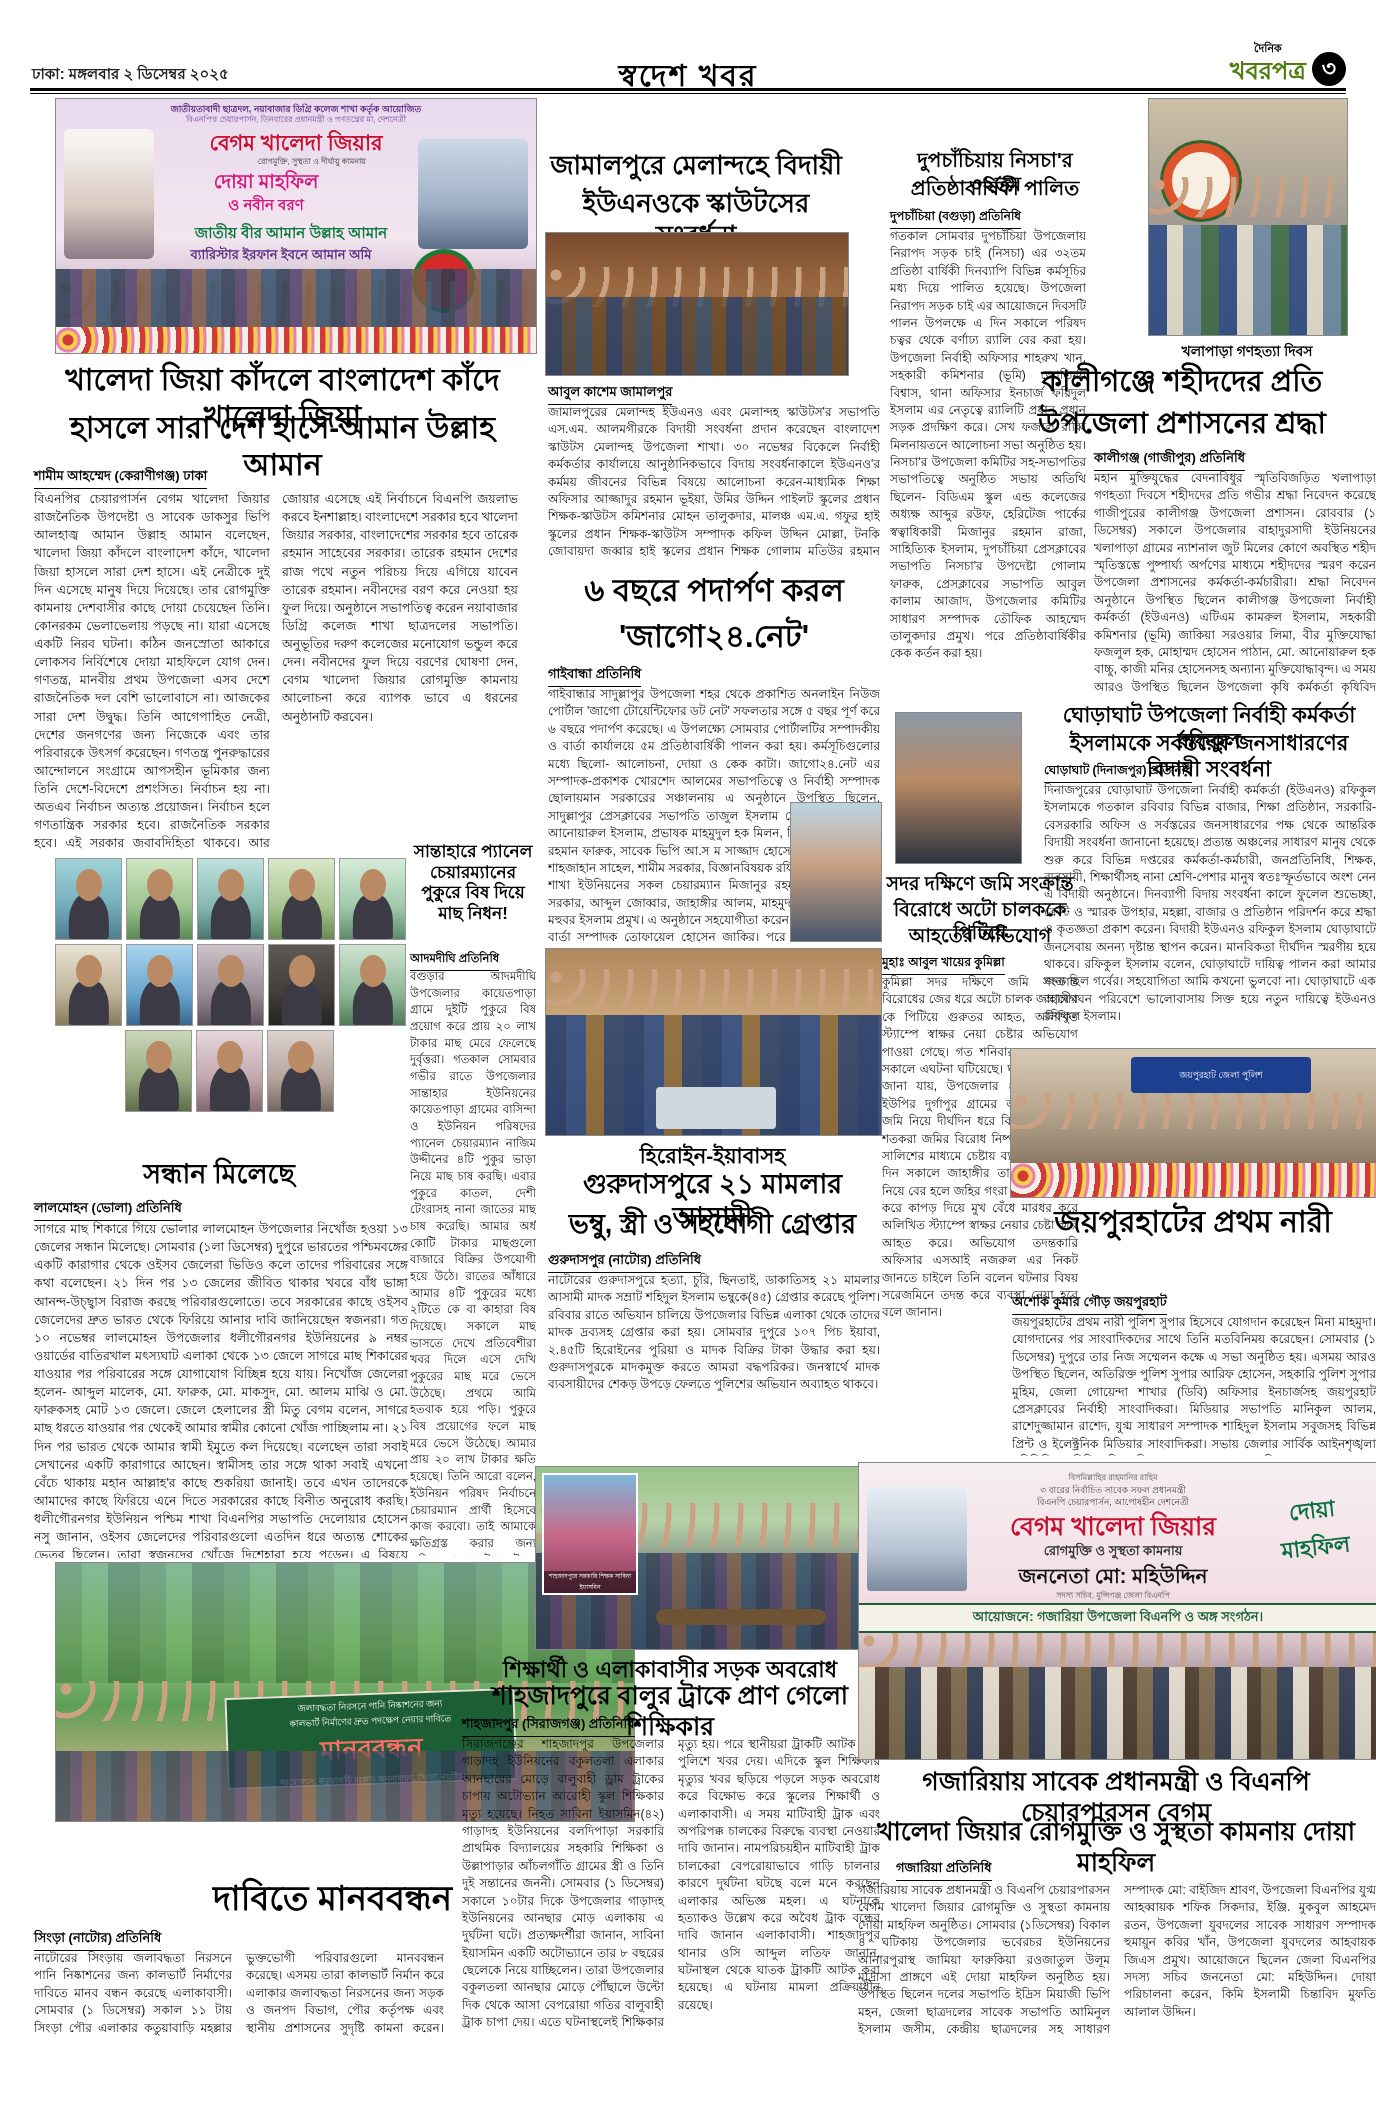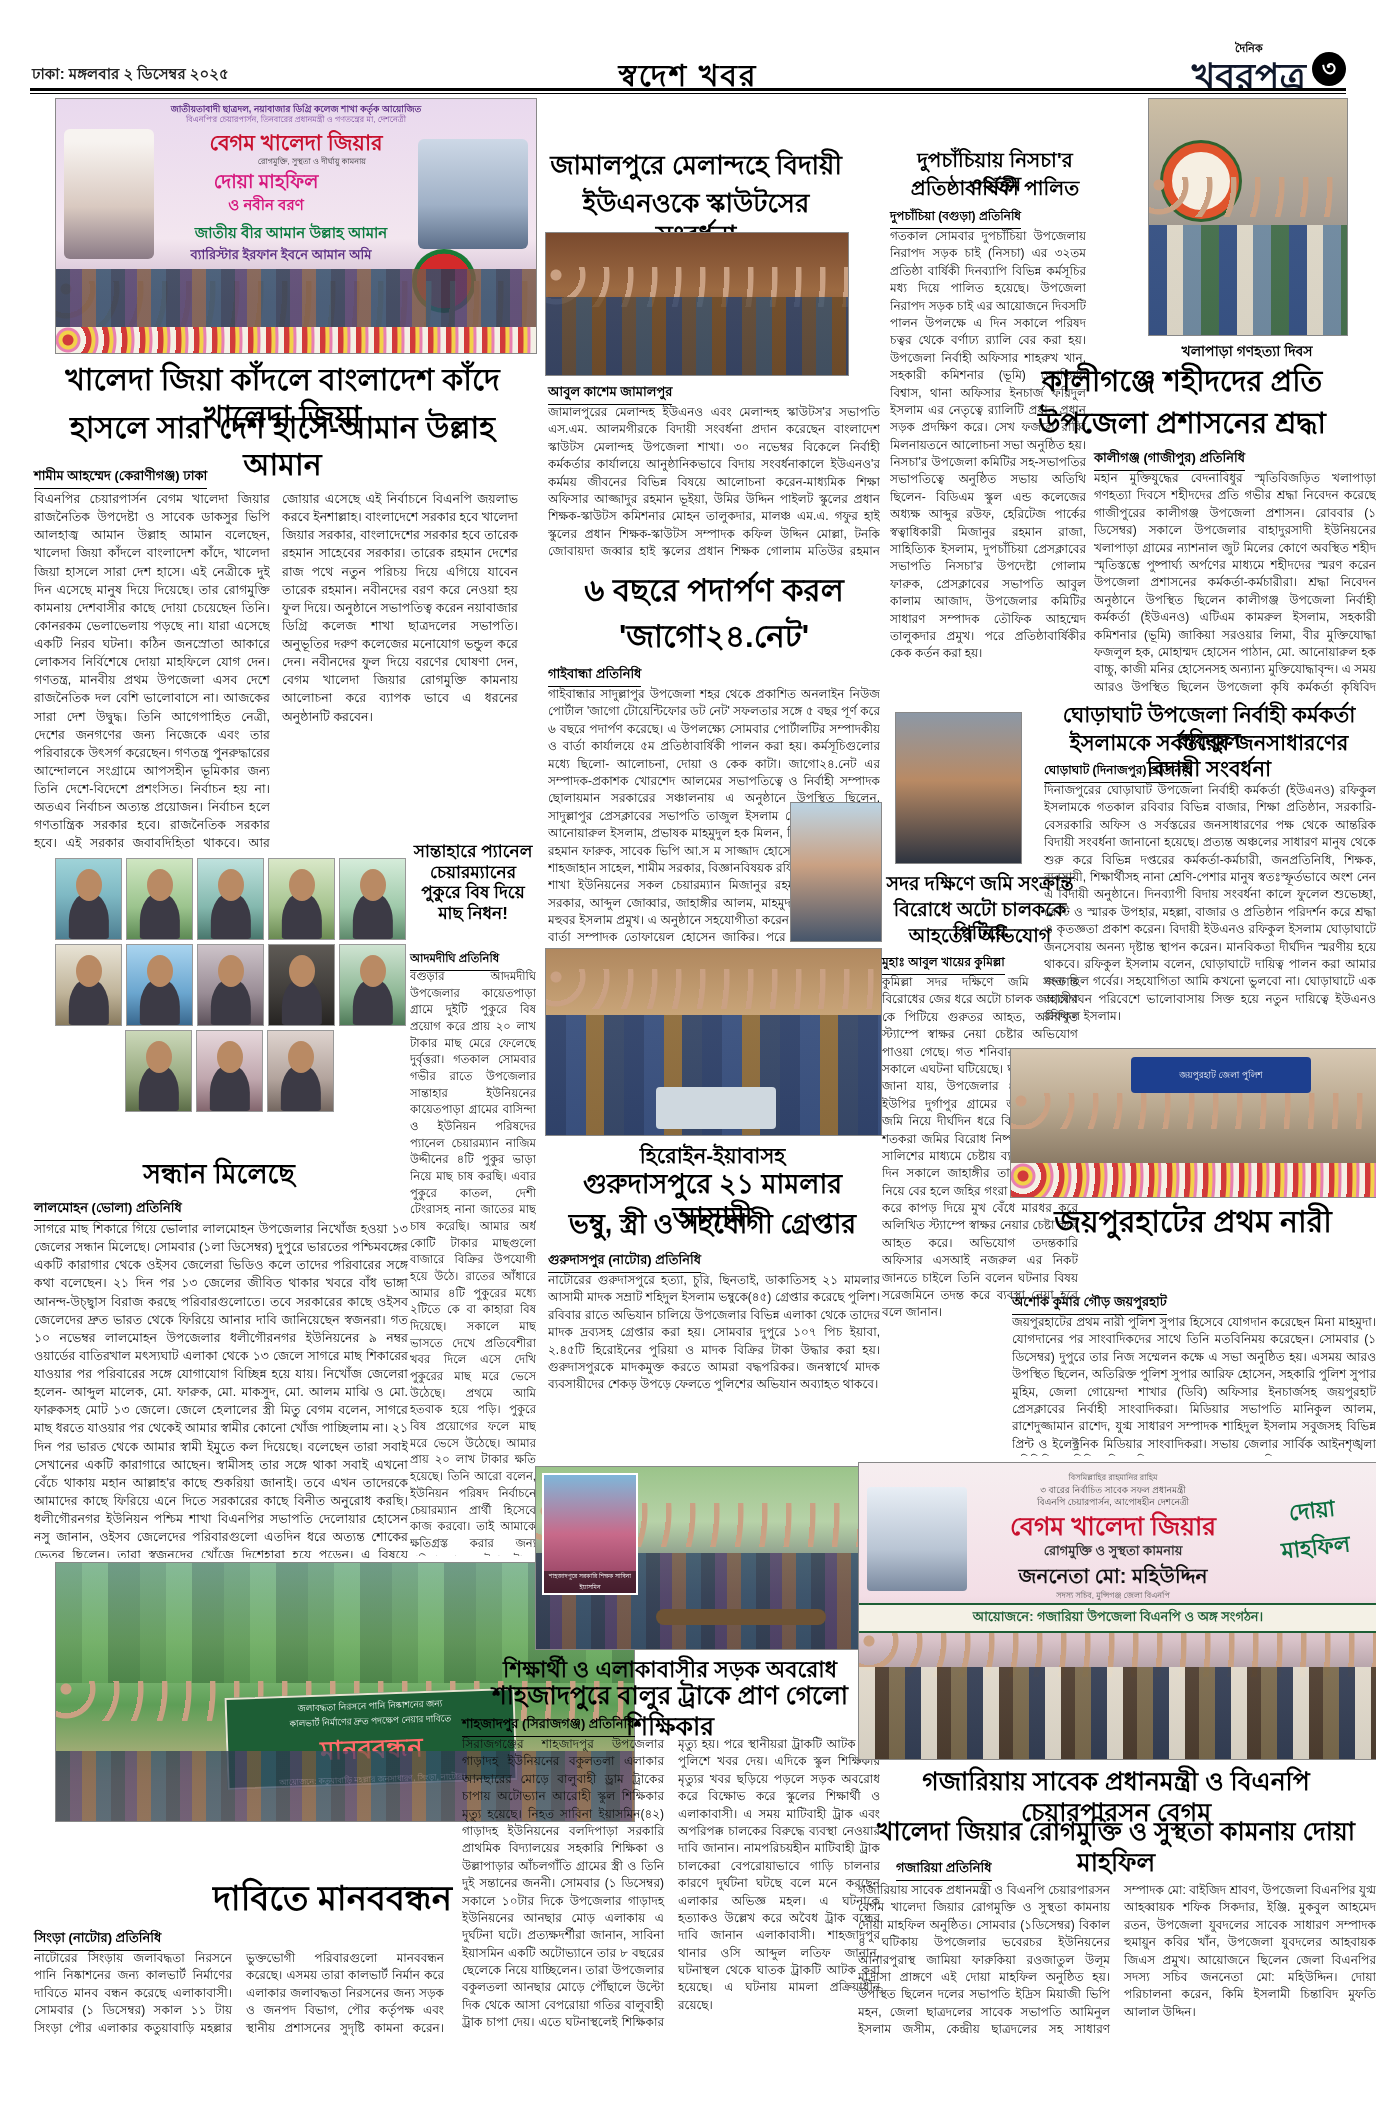--- a/index.html
+++ b/index.html
@@ -3,21 +3,21 @@
 <meta charset="utf-8">
 <style>
   html,body{margin:0;padding:0;background:#ffffff;}
   #page{position:relative;width:1376px;height:2125px;background:#ffffff;overflow:hidden;
         font-family:"Liberation Sans","DejaVu Sans",sans-serif;color:#111;}
   .abs{position:absolute;}
   
   .dateline{font-size:15px;font-weight:700;color:#222;}
   .section-title{font-size:30px;font-weight:800;letter-spacing:2px;color:#000;}
   .masthead-pre{font-size:11px;font-weight:700;text-align:center;color:#000;}
-  .masthead-name{font-size:36px;font-weight:800;color:#0f172a;line-height:1;}
+  .masthead-name{font-size:24px;font-weight:800;color:#4d7c0f;line-height:1;}
   .pagenum{display:inline-block;width:34px;height:34px;border-radius:50%;background:#000;color:#fff;
            font-size:22px;font-weight:800;text-align:center;line-height:34px;vertical-align:middle;}
   .rule-double{border-top:3px solid #000;border-bottom:1px solid #000;height:2px;}
   
   .headline{font-weight:800;color:#000;text-align:center;line-height:1.22;}
   .kicker{font-weight:800;color:#000;text-align:center;}
   .byline{font-size:13px;font-weight:800;color:#000;border-bottom:1.5px solid #000;display:inline-block;padding-bottom:1px;}
   .body-text{font-size:12.5px;line-height:1.45;text-align:justify;color:#101010;overflow:hidden;}
   .cols2{column-count:2;column-gap:14px;}
   .caption{font-size:14px;font-weight:800;text-align:center;color:#000;}

